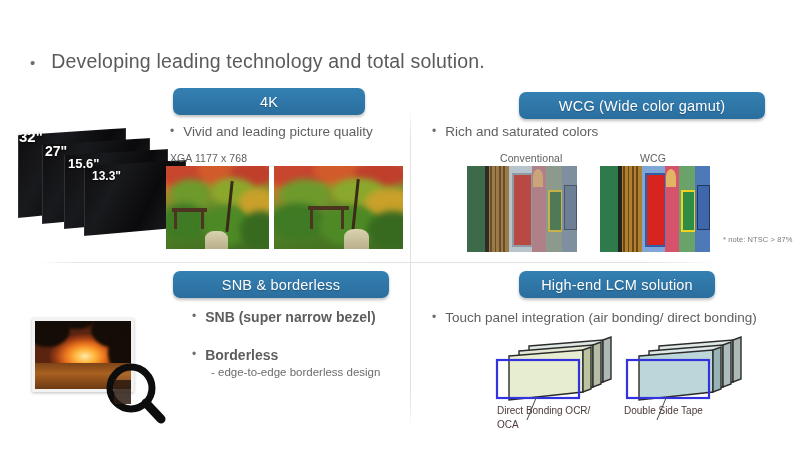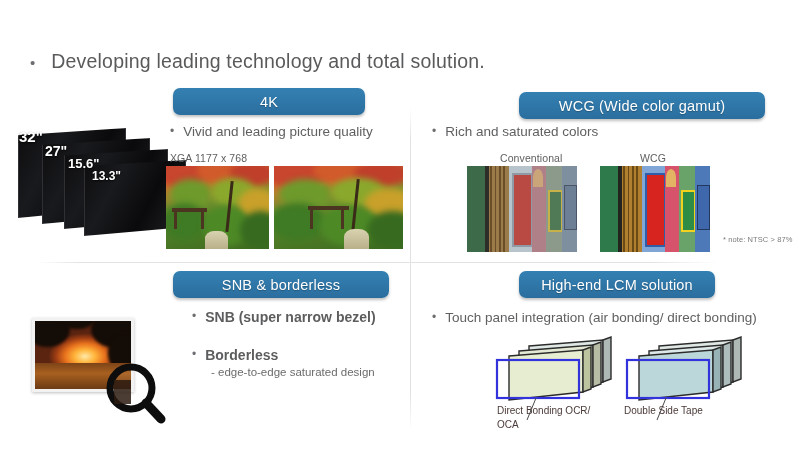--- a/index.html
+++ b/index.html
@@ -259,21 +259,21 @@
   <div class="snbblock">
     <div class="snbrow">
       <span class="bd">•</span>
       <span class="t">SNB (super narrow bezel)</span>
     </div>
     <div class="gap"></div>
     <div class="snbrow">
       <span class="bd">•</span>
       <span class="t">Borderless</span>
     </div>
-    <div class="snbsub">- edge-to-edge saturated design</div>
+    <div class="snbsub">- edge-to-edge borderless design</div>
   </div>
 
   <div class="photo" id="ph-sunset">
     <div class="sunset">
       <div class="s-tree" style="left:-10%;top:-14%;width:46%;height:52%;"></div>
       <div class="s-tree" style="left:24%;top:-22%;width:40%;height:34%;"></div>
       <div class="s-tree" style="left:58%;top:-16%;width:52%;height:56%;"></div>
       <div class="s-tree" style="left:76%;top:18%;width:34%;height:58%;"></div>
       <div class="s-ground"></div>
     </div>

